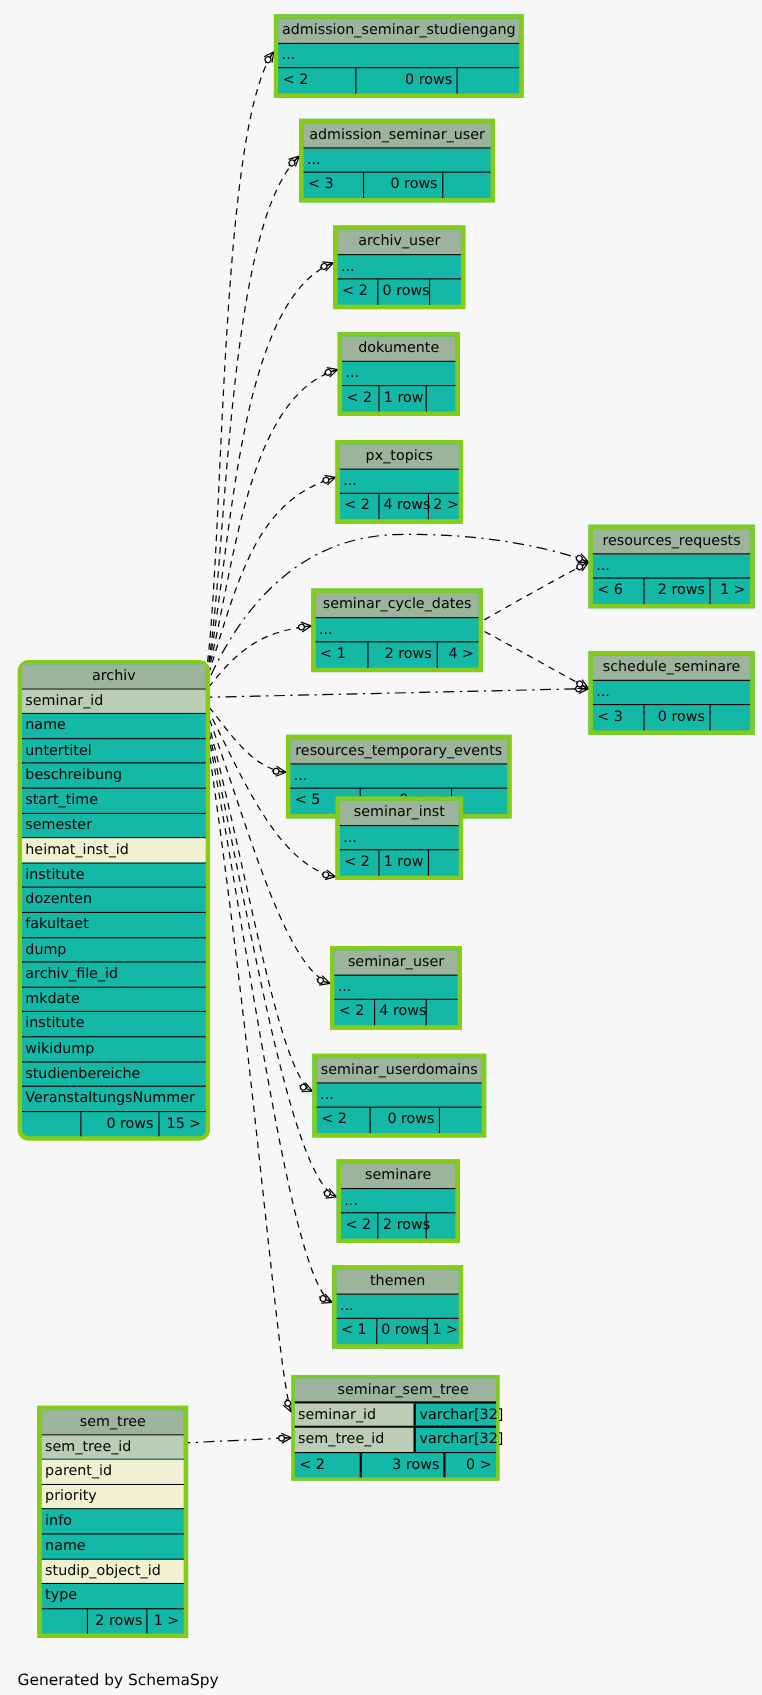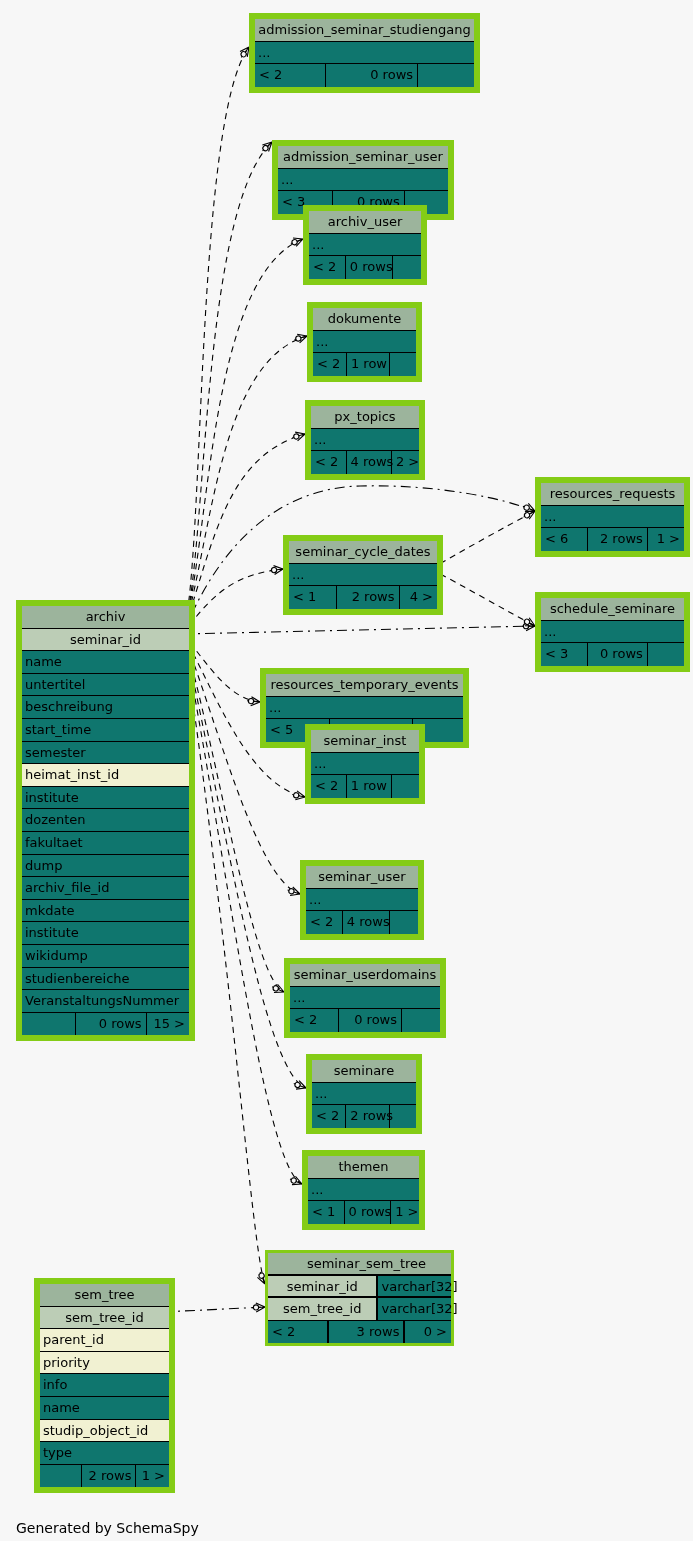--- a/index.html
+++ b/index.html
@@ -2,31 +2,31 @@
 <html style="--hdr: #9cb49c; --pk: #bccdb6; --fk: #f1f1d2;"><head>
 <meta charset="utf-8">
 <style>
   html,body{margin:0;padding:0;}
   body{background:#f7f7f7;font-family:"DejaVu Sans",sans-serif;color:#000;}
   #stage{position:relative;width:693px;height:1541px;background:#f7f7f7;overflow:hidden;}
   #edges{position:absolute;left:0;top:0;pointer-events:none;}
   .edge{fill:none;stroke:#000;stroke-width:1.1px;}
   .dashed{stroke-dasharray:6 5;}
   .dashdot{stroke-dasharray:10 5 2 5;}
-  .tbl{position:absolute;background:#0f766e;border:6px solid #84cc16;font-size:13px;line-height:21px;}
+  .tbl{position:absolute;background:#14b8a6;border:4px solid #84cc16;font-size:13px;line-height:21px;}
   .tbl.bold{border-width:3px;}
   .hdr{box-sizing:border-box;height:22.6px;background:var(--hdr,#9cb49c);text-align:center;
        border-bottom:1px solid #000;white-space:nowrap;overflow:visible;}
   .row,.foot{box-sizing:border-box;height:22.6px;display:flex;}
   .row{border-bottom:1px solid #000;}
   .row:last-of-type{border-bottom:1px solid #000;}
   .rows .row:last-child{border-bottom:1px solid #000;}
   .tbl .rows .row:last-child{border-bottom:1px solid #000;}
   .cell{flex:1;padding:0 3px;white-space:nowrap;overflow:visible;}
-  .cell.pk{background:var(--pk,#bccdb6);text-align:center;}
+  .cell.pk{background:var(--pk,#bccdb6);}
   .cell.fk{background:var(--fk,#f1f1d2);}
   .cell + .cell{border-left:1px solid #000;flex:none;}
   .fcell{box-sizing:border-box;padding:0 4px;white-space:nowrap;}
   .fcell + .fcell{border-left:1px solid #000;}
   .fcell.f0{text-align:left;}
   .fcell.f1{text-align:right;}
   .fcell.f2{text-align:right;}
   .bold .hdr{border-bottom-width:2px;padding-left:14px;}
   .bold .row{border-bottom-width:2px;}
   .bold .cell + .cell{border-left-width:2px;}
@@ -72,21 +72,21 @@
           <div class="row">
             <div class="cell body">...</div>
           </div>
         </div>
         <div class="foot">
           <div class="fcell f0" style="width: 32%;">&lt; 2</div>
           <div class="fcell f1" style="width: 42%;">0 rows</div>
           <div class="fcell f2" style="width: 26%;"></div>
         </div>
       </div>
-      <div class="tbl" style="left: 272px; top: 108px; width: 170px; margin-top: 32px;">
+      <div class="tbl" style="left: 272px; top: 108px; width: 170px;">
         <div class="hdr">admission_seminar_user</div>
         <div class="rows">
           <div class="row">
             <div class="cell body">...</div>
           </div>
         </div>
         <div class="foot">
           <div class="fcell f0" style="width: 32%;">&lt; 3</div>
           <div class="fcell f1" style="width: 42%;">0 rows</div>
           <div class="fcell f2" style="width: 26%;"></div>
@@ -163,21 +163,21 @@
           <div class="row">
             <div class="cell body">...</div>
           </div>
         </div>
         <div class="foot">
           <div class="fcell f0" style="width: 32%;">&lt; 3</div>
           <div class="fcell f1" style="width: 42%;">0 rows</div>
           <div class="fcell f2" style="width: 26%;"></div>
         </div>
       </div>
-      <div class="tbl" style="left: 16px; top: 600px; width: 167px;">
+      <div class="tbl" style="left: 16px; top: 600px; width: 167px; border-radius: 10px;">
         <div class="hdr">archiv</div>
         <div class="rows">
           <div class="row">
             <div class="cell pk">seminar_id</div>
           </div>
           <div class="row">
             <div class="cell body">name</div>
           </div>
           <div class="row">
             <div class="cell body">untertitel</div>

